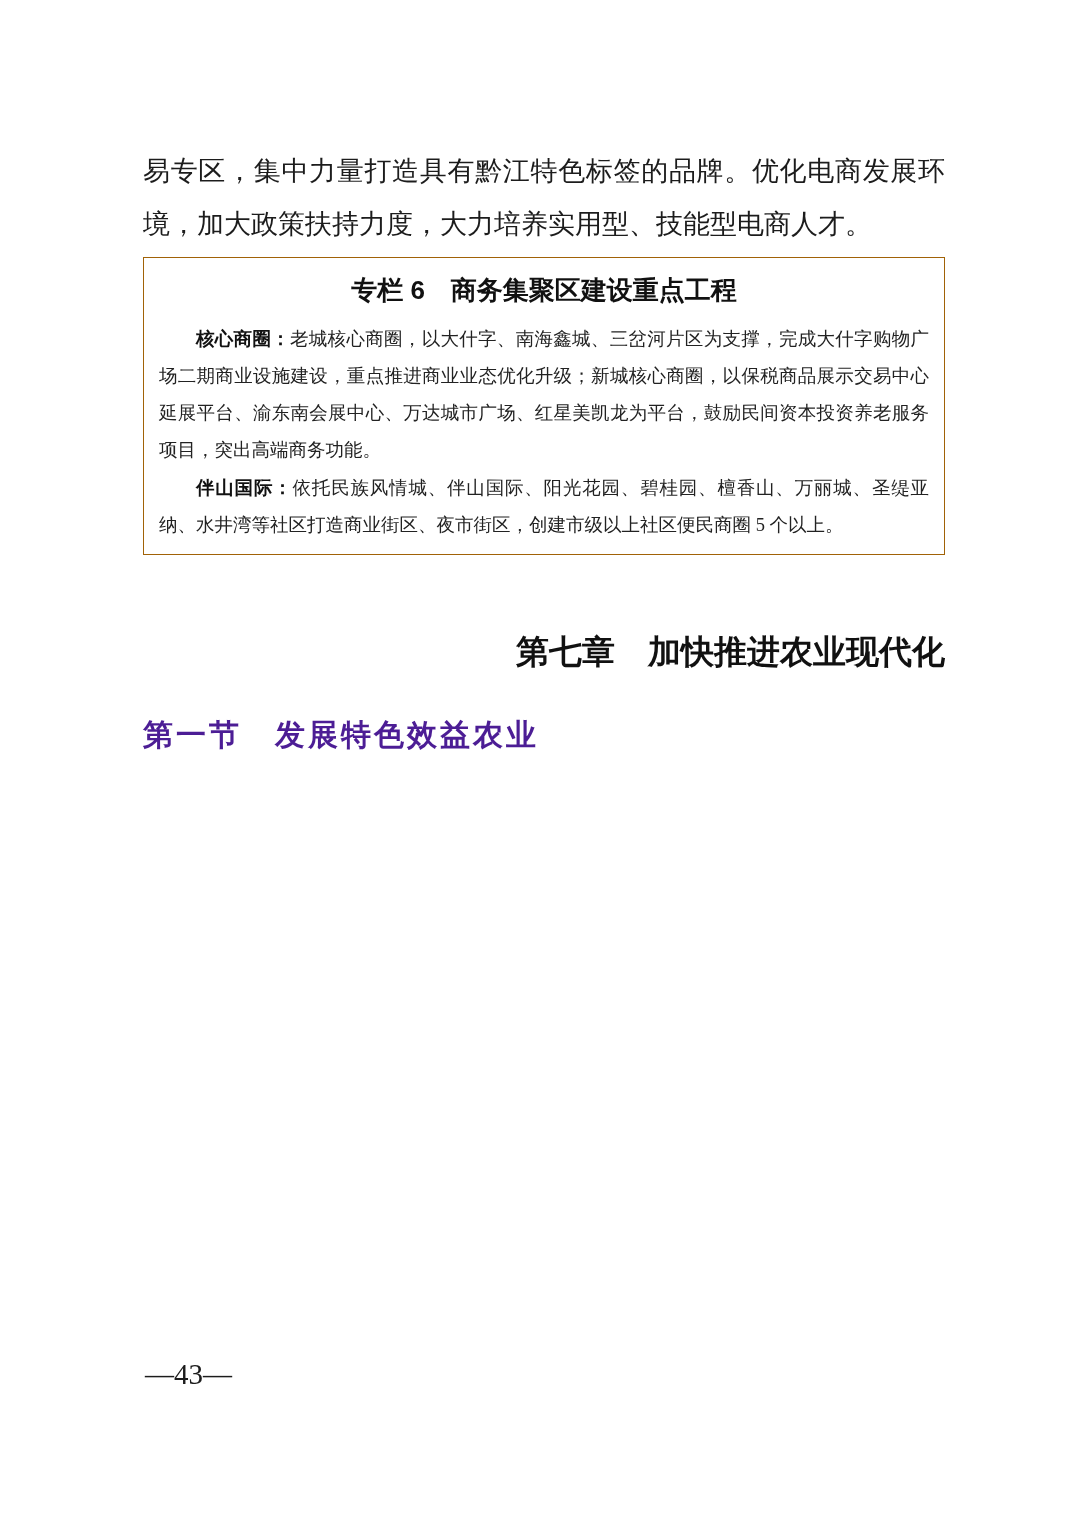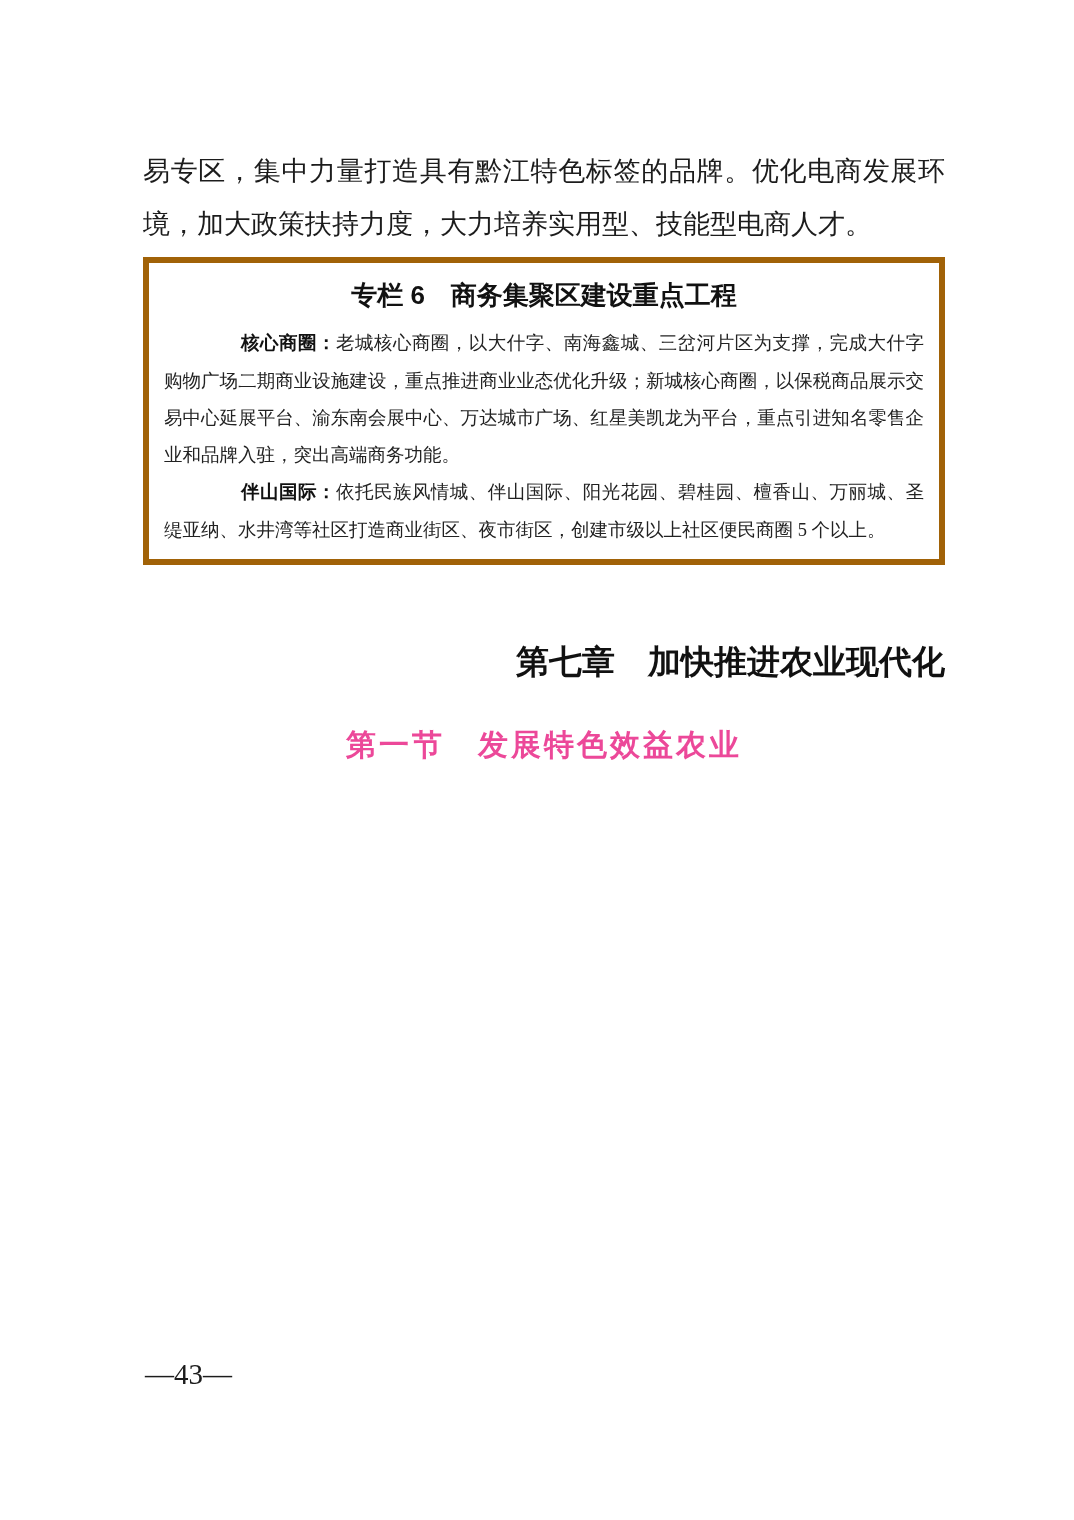--- a/index.html
+++ b/index.html
@@ -23,66 +23,64 @@
   .para {
     font-size: 27px;
     line-height: 53px;
     text-align: justify;
     color: #1c1c1c;
   }
   .indent { text-indent: 2em; }
 
   .callout {
     margin-top: 6px;
-    border: 6px solid #a16207;
+    border: 1px solid #a16207;
     padding: 12px 15px 10px 15px;
     background: #ffffff;
   }
   .callout-title {
     font-family: "Liberation Sans", sans-serif;
     font-weight: bold;
     font-size: 26px;
     line-height: 40px;
     text-align: center;
     color: #111111;
     margin-bottom: 10px;
   }
   .callout-para {
     font-size: 18.5px;
     line-height: 37px;
     text-align: justify;
     text-indent: 2em;
     color: #222222;
   }
   .callout-para .label {
-    font-family: Liberation Mono, monospace;
+    font-family: Liberation Sans, sans-serif;
     font-weight: bold;
     color: #111111;
-    margin-left: 40px;
   }
 
   .chapter-heading {
     font-family: "Liberation Sans", sans-serif;
     font-weight: bold;
     font-size: 33px;
     line-height: 46px;
     text-align: right;
     color: #111111;
     margin-top: 74px;
   }
   .chapter-para { margin-top: 12px; }
 
   .section-heading {
     font-family: "Liberation Serif", serif;
     font-weight: bold;
     font-size: 30px;
     line-height: 44px;
-    text-align: center;
     letter-spacing: 3px;
-    color: #ec4899;
+    color: #4c1d95;
     margin-top: 38px;
   }
 
   .page-number {
     position: absolute;
     left: 145px;
     top: 1356px;
     font-size: 29px;
     line-height: 36px;
     color: #1c1c1c;
@@ -94,21 +92,21 @@
 
 <div class="page">
   <div class="content">
 
     <p class="para">易专区，集中力量打造具有黔江特色标签的品牌。优化电商发展环境，加大政策扶持力度，大力培养实用型、技能型电商人才。</p>
 
 
     <div class="callout">
       <div class="callout-title">专栏 6　商务集聚区建设重点工程</div>
 
-      <p class="callout-para"><span class="label">核心商圈：</span><span>老城核心商圈，以大什字、南海鑫城、三岔河片区为支撑，完成大什字购物广场二期商业设施建设，重点推进商业业态优化升级；新城核心商圈，以保税商品展示交易中心延展平台、渝东南会展中心、万达城市广场、红星美凯龙为平台，重点引进知名零售企业和品牌入驻，突出高端商务功能。</span></p>
+      <p class="callout-para"><span class="label">核心商圈：</span><span>老城核心商圈，以大什字、南海鑫城、三岔河片区为支撑，完成大什字购物广场二期商业设施建设，重点推进商业业态优化升级；新城核心商圈，以保税商品展示交易中心延展平台、渝东南会展中心、万达城市广场、红星美凯龙为平台，鼓励民间资本投资养老服务项目，突出高端商务功能。</span></p>
 
       <p class="callout-para"><span class="label">伴山国际：</span><span>依托民族风情城、伴山国际、阳光花园、碧桂园、檀香山、万丽城、圣缇亚纳、水井湾等社区打造商业街区、夜市街区，创建市级以上社区便民商圈 5 个以上。</span></p>
 
     </div>
 
     <h2 class="chapter-heading">第七章　加快推进农业现代化</h2>
 
 
     <h3 class="section-heading">第一节　发展特色效益农业</h3>
 

